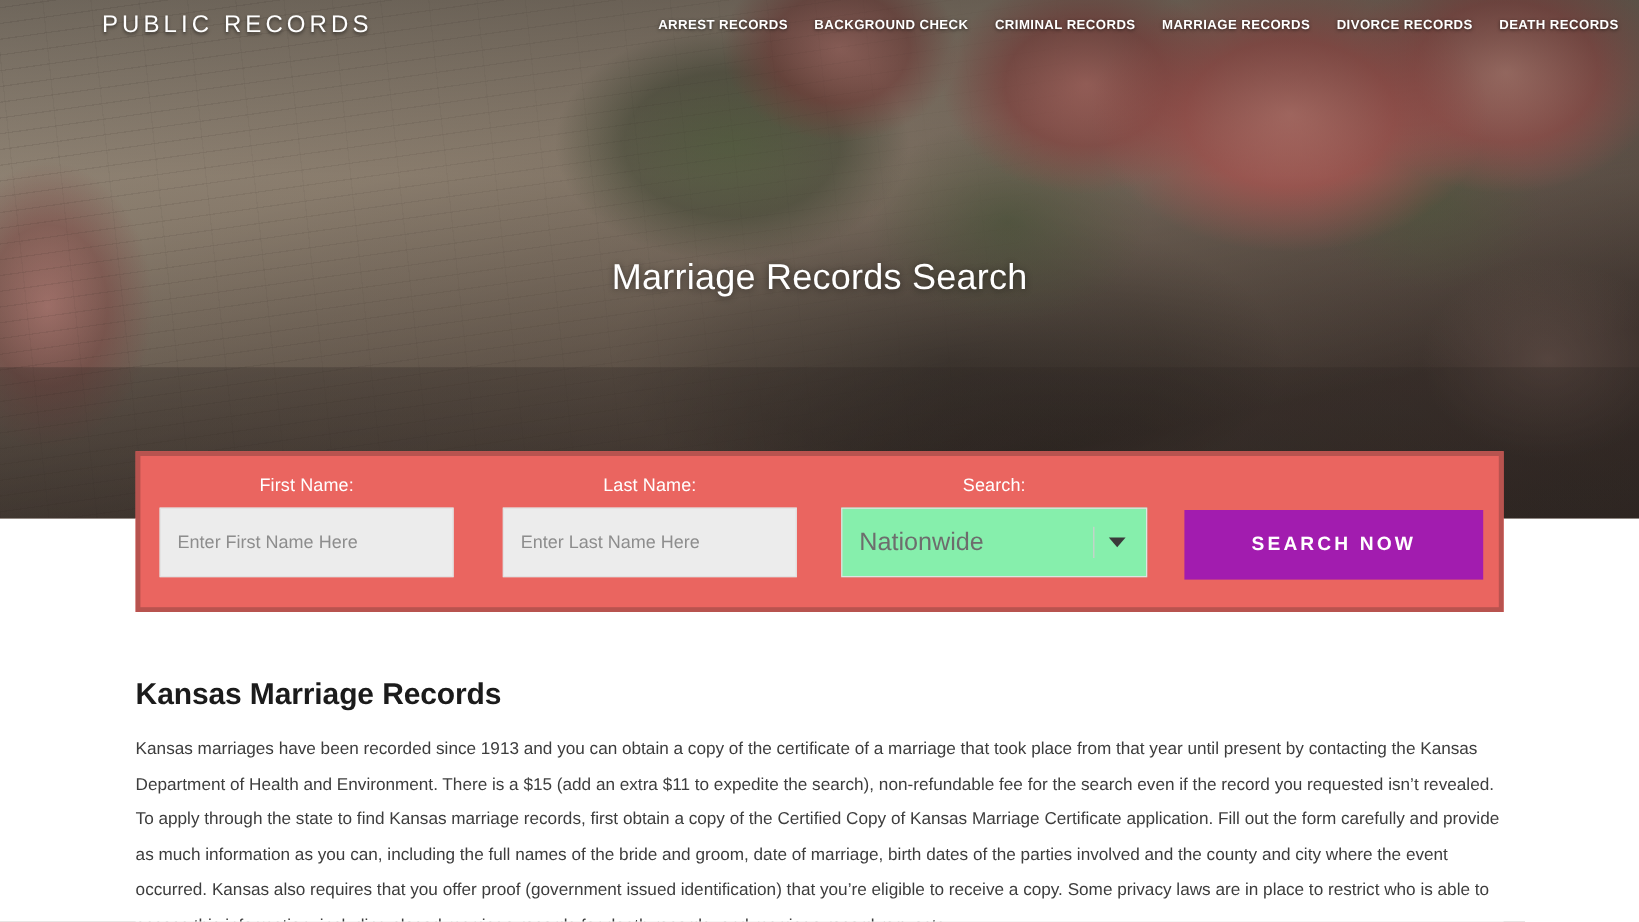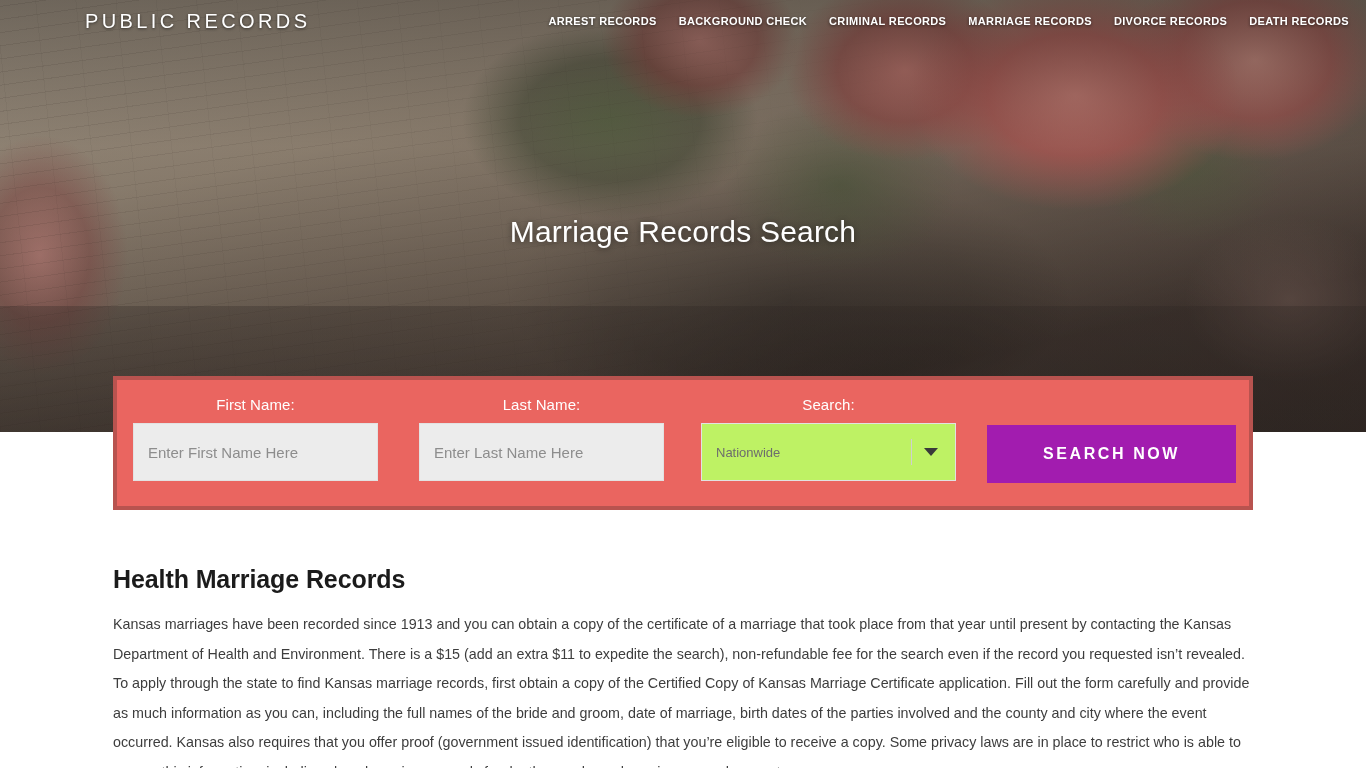--- a/index.html
+++ b/index.html
@@ -144,26 +144,26 @@
   }
   .field-input::placeholder { color:#8d8d8d; opacity:1; }
 
   #f-first  { left:16px;  width:245px; }
   #f-last   { left:302px; width:245px; }
   #f-state  { left:584px; width:255px; }
 
   .select-wrap { position:relative; }
   .select-box {
     width:100%; height:58px;
-    background:#bef264;
+    background:#86efac;
     border:1px solid #e2e2e2;
     display:flex; align-items:center;
     padding:0 14px;
     color:#6d6d6d;
-    font-size:13px;
+    font-size:21px;
     cursor:pointer;
   }
   .select-divider {
     position:absolute; right:44px; top:16px;
     width:1px; height:26px;
     background:#cfcfcf;
   }
   .caret {
     position:absolute; right:18px; top:25px;
     width:0; height:0;
@@ -254,15 +254,15 @@
         <span class="select-divider"></span>
         <span class="caret"></span>
       </div>
     </div>
 
     <button class="search-btn">SEARCH NOW</button>
   </div>
 </div>
 
 <div class="content">
-  <h2 class="content-heading">Health Marriage Records</h2>
+  <h2 class="content-heading">Kansas Marriage Records</h2>
   <p class="content-body">Kansas marriages have been recorded since 1913 and you can obtain a copy of the certificate of a marriage that took place from that year until present by contacting the Kansas Department of Health and Environment. There is a $15 (add an extra $11 to expedite the search), non-refundable fee for the search even if the record you requested isn’t revealed. To apply through the state to find Kansas marriage records, first obtain a copy of the Certified Copy of Kansas Marriage Certificate application. Fill out the form carefully and provide as much information as you can, including the full names of the bride and groom, date of marriage, birth dates of the parties involved and the county and city where the event occurred. Kansas also requires that you offer proof (government issued identification) that you’re eligible to receive a copy. Some privacy laws are in place to restrict who is able to access this information, including closed marriage records for death records, and marriage record requests.</p>
 </div>
 
 </body></html>

